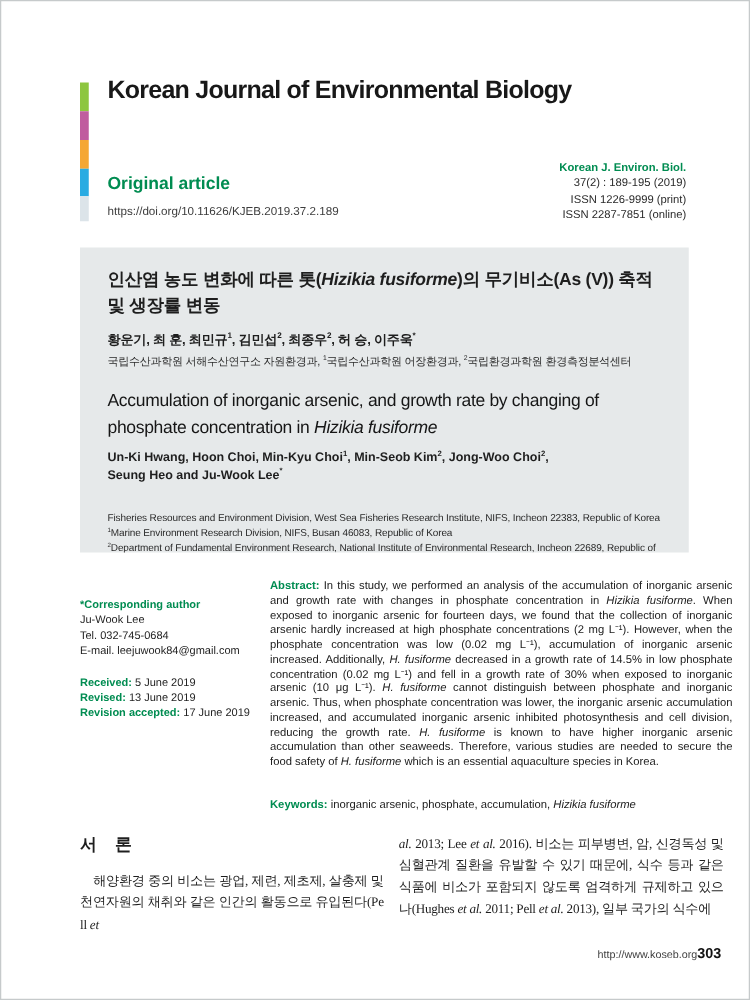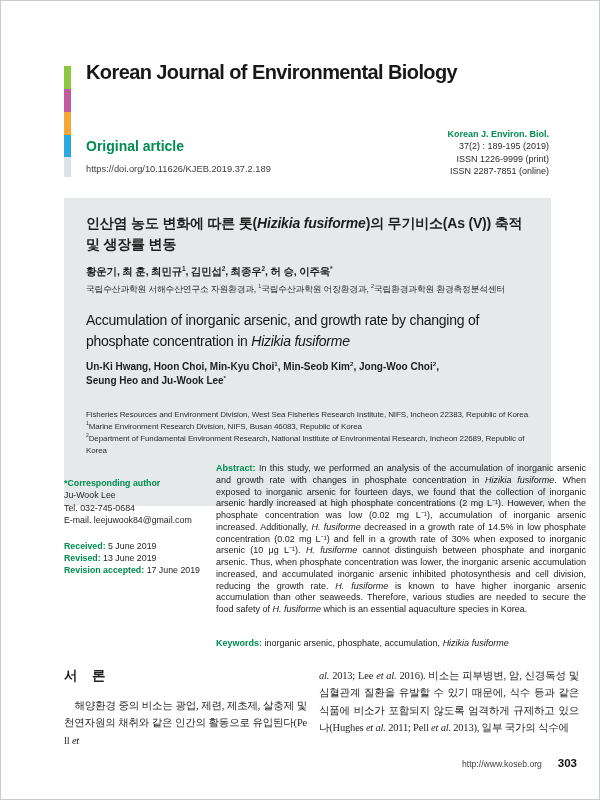--- a/index.html
+++ b/index.html
@@ -25,21 +25,21 @@
   .arttype { position: absolute; left: 85px; top: 137px; font-size: 14px; font-weight: 700; }
   .doi { position: absolute; left: 85px; top: 163px; font-size: 9.3px; color: #3c3c3c; }
   .hdr-right {
     position: absolute; right: 50px; top: 127px; text-align: right;
     font-size: 9px; line-height: 12.4px; color: #2a2a2a;
   }
   .hdr-right .jabbr { font-weight: 700; }
 
   
   .titlebox {
-    position: absolute; left: 63px; top: 197px; width: 487px; height: 308px;
+    position: absolute; left: 63px; top: 197px; width: 487px; height: 244px;
     background: #e6e9ea; padding: 15px 8px 10px 22px; overflow: hidden;
   }
   .ktitle { font-size: 14px; font-weight: 700; line-height: 21px; letter-spacing: -0.2px; width: 450px; }
   .kauthors { margin-top: 10px; font-size: 10.5px; font-weight: 700; letter-spacing: -0.2px; }
   .kaffil { margin-top: 5px; font-size: 8.8px; letter-spacing: -0.2px; color: #2a2a2a; }
   .etitle { margin-top: 14px; font-size: 14px; font-weight: 400; line-height: 21px; letter-spacing: -0.25px; color: #161616; width: 452px; }
   .eauthors { margin-top: 8px; font-size: 10px; font-weight: 700; line-height: 13.5px; }
   .eaffils { margin-top: 22px; font-size: 8px; line-height: 12px; letter-spacing: -0.1px; color: #2a2a2a; }
 
   
@@ -63,21 +63,21 @@
   .sec-head { font-size: 13.5px; font-weight: 700; letter-spacing: 0.5px; }
   .body-par {
     margin-top: 12px; font-size: 10.5px; line-height: 17.4px;
     text-align: justify; word-break: break-all; letter-spacing: -0.2px;
   }
   .intro-left .body-par { text-indent: 1em; }
   .intro-right .body-par { margin-top: 0; }
 
   
   .footer { position: absolute; right: 22px; top: 756px; font-size: 8.6px; color: #3f3f3f; }
-  .footer .url { margin-right: 16px; }
+  .footer .url { }
   .footer .pagenum { font-size: 11.5px; font-weight: 700; color: #111; }
 </style>
 </head>
 <body>
 
 <div class="page">
 
   <div class="colorbar">
     <div class="seg1" style="background-color: rgb(141, 198, 63);"></div>
     <div class="seg2" style="background-color: rgb(192, 92, 158);"></div>

